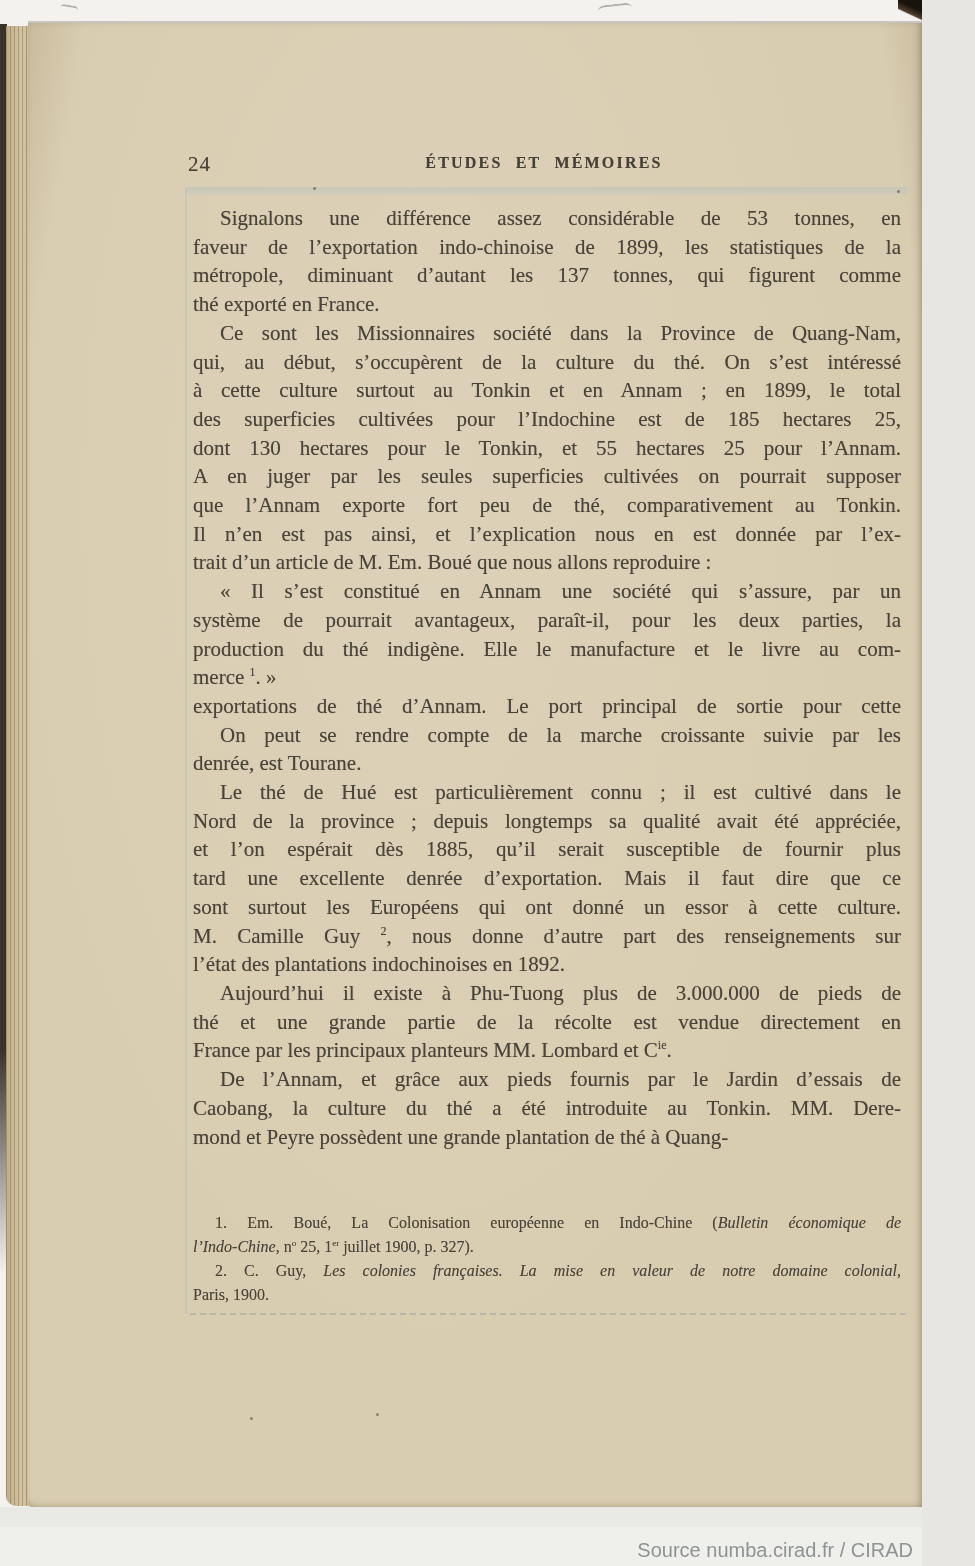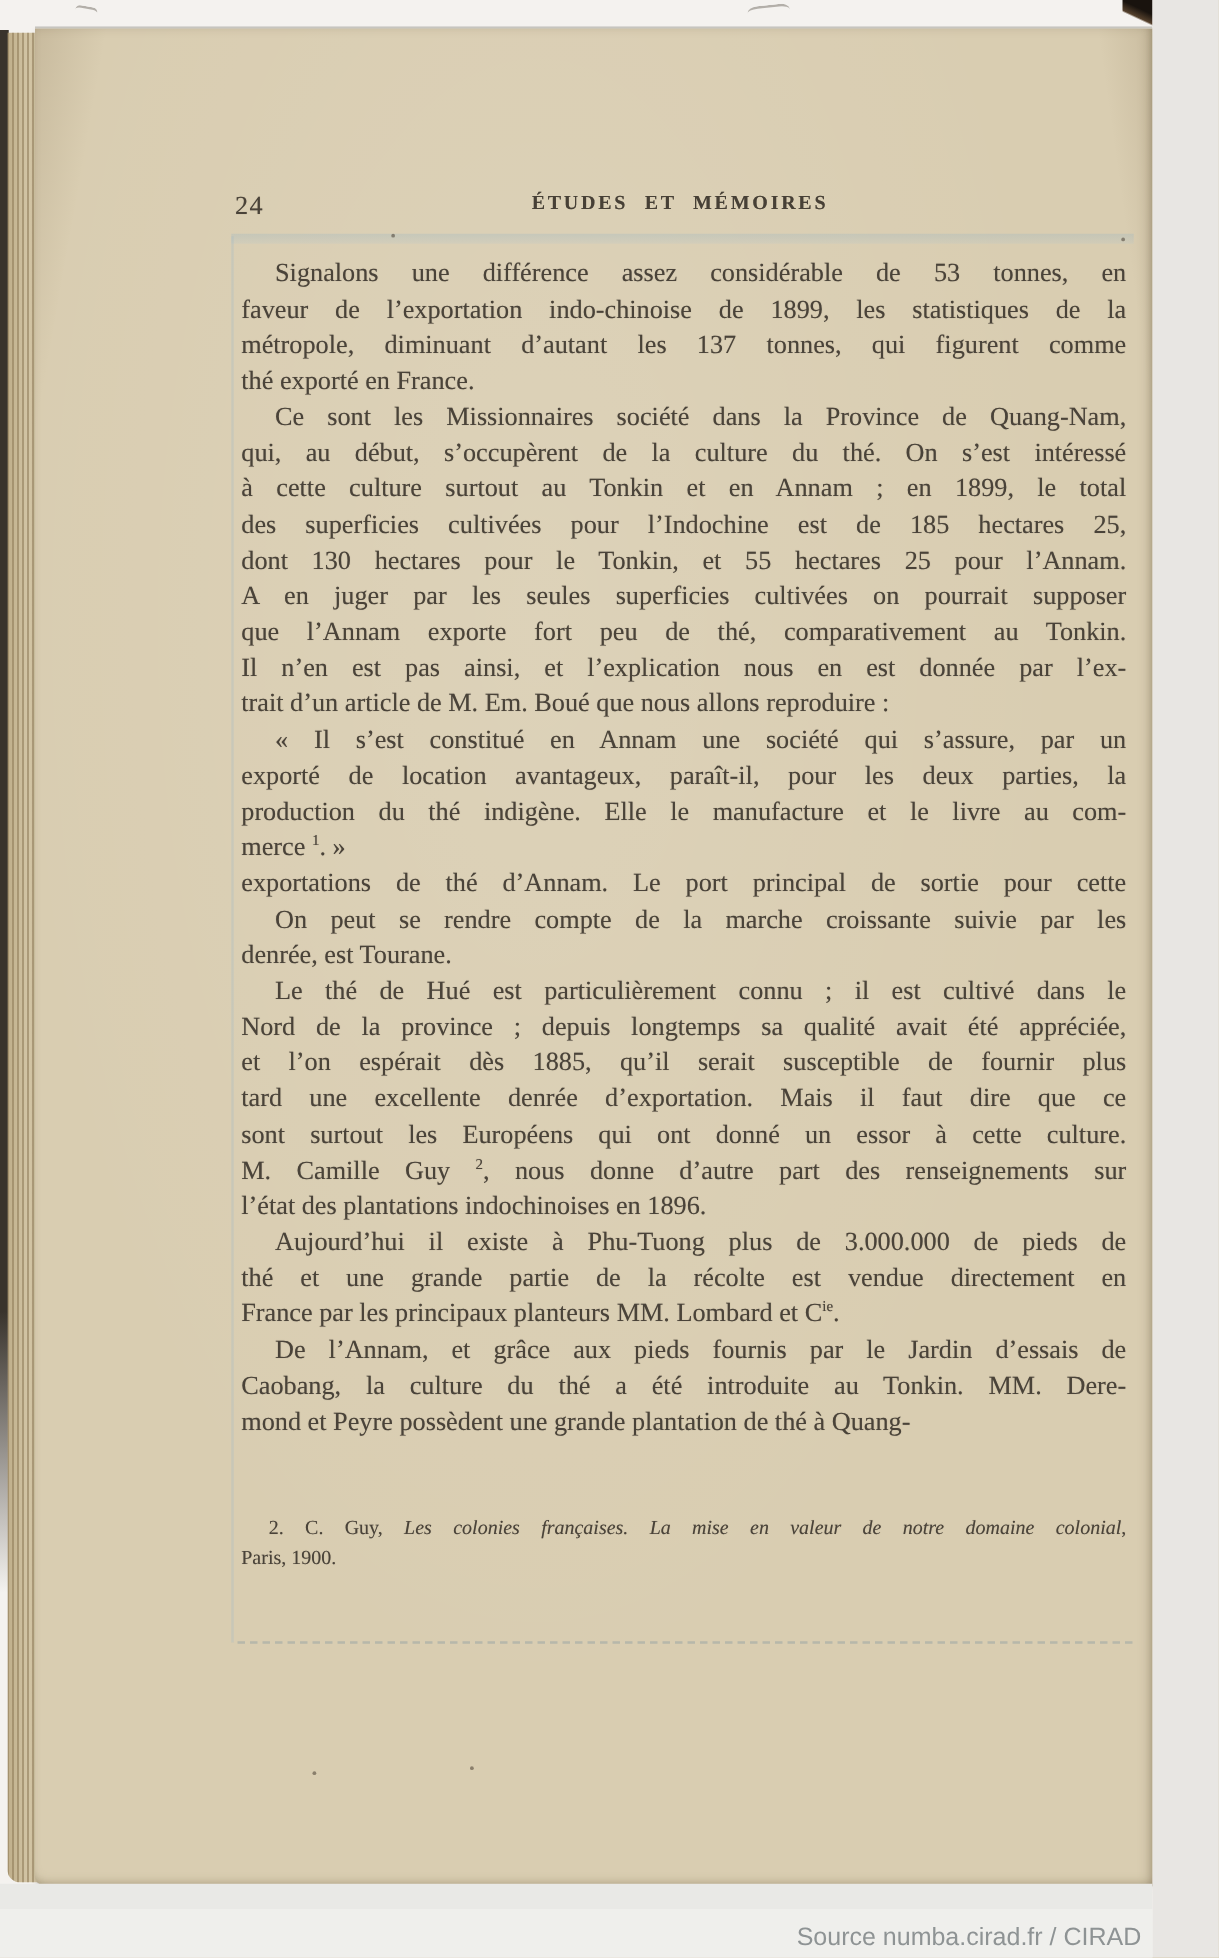--- a/index.html
+++ b/index.html
@@ -158,52 +158,56 @@
         <div class="line"><span>à cette culture surtout au Tonkin et en Annam ; en 1899, le total</span></div>
         <div class="line"><span>des superficies cultivées pour l’Indochine est de 185 hectares 25,</span></div>
         <div class="line"><span>dont 130 hectares pour le Tonkin, et 55 hectares 25 pour l’Annam.</span></div>
         <div class="line"><span>A en juger par les seules superficies cultivées on pourrait supposer</span></div>
         <div class="line"><span>que l’Annam exporte fort peu de thé, comparativement au Tonkin.</span></div>
         <div class="line"><span>Il n’en est pas ainsi, et l’explication nous en est donnée par l’ex-</span></div>
         <div class="line last"><span>trait d’un article de M. Em. Boué que nous allons reproduire :</span></div>
       </div>
       <div>
         <div class="line first"><span>« Il s’est constitué en Annam une société qui s’assure, par un</span></div>
-        <div class="line"><span>exporté de location avantageux, paraît-il, pour les deux parties, la</span></div>
+        <div class="line"><span>système de pourrait avantageux, paraît-il, pour les deux parties, la</span></div>
         <div class="line"><span>production du thé indigène. Elle le manufacture et le livre au com-</span></div>
         <div class="line last"><span>merce </span><sup>1</sup><span>. »</span></div>
       </div>
       <div>
         <div class="line"><span>exportations de thé d’Annam. Le port principal de sortie pour cette</span></div>
         <div class="line first"><span>On peut se rendre compte de la marche croissante suivie par les</span></div>
         <div class="line last"><span>denrée, est Tourane.</span></div>
       </div>
       <div>
         <div class="line first"><span>Le thé de Hué est particulièrement connu ; il est cultivé dans le</span></div>
         <div class="line"><span>Nord de la province ; depuis longtemps sa qualité avait été appréciée,</span></div>
         <div class="line"><span>et l’on espérait dès 1885, qu’il serait susceptible de fournir plus</span></div>
         <div class="line"><span>tard une excellente denrée d’exportation. Mais il faut dire que ce</span></div>
         <div class="line"><span>sont surtout les Européens qui ont donné un essor à cette culture.</span></div>
         <div class="line"><span>M. Camille Guy </span><sup>2</sup><span>, nous donne d’autre part des renseignements sur</span></div>
-        <div class="line last"><span>l’état des plantations indochinoises en 1896.</span></div>
+        <div class="line last"><span>l’état des plantations indochinoises en 1892.</span></div>
       </div>
       <div>
         <div class="line first"><span>Aujourd’hui il existe à Phu-Tuong plus de 3.000.000 de pieds de</span></div>
         <div class="line"><span>thé et une grande partie de la récolte est vendue directement en</span></div>
         <div class="line last"><span>France par les principaux planteurs MM. Lombard et C</span><sup>ie</sup><span>.</span></div>
       </div>
       <div>
         <div class="line first"><span>De l’Annam, et grâce aux pieds fournis par le Jardin d’essais de</span></div>
         <div class="line"><span>Caobang, la culture du thé a été introduite au Tonkin. MM. Dere-</span></div>
         <div class="line last"><span>mond et Peyre possèdent une grande plantation de thé à Quang-</span></div>
       </div>
     </div>
 
   <div class="footnotes">
       <div>
+        <div class="line first"><span>1. Em. Boué, La Colonisation européenne en Indo-Chine (</span><span class="it">Bulletin économique de</span></div>
+        <div class="line last"><span class="it">l’Indo-Chine</span><span>, n</span><sup>o</sup><span> 25, 1</span><sup>er</sup><span> juillet 1900, p. 327).</span></div>
+      </div>
+      <div>
         <div class="line first"><span>2. C. Guy, </span><span class="it">Les colonies françaises. La mise en valeur de notre domaine colonial</span><span>,</span></div>
         <div class="line last"><span>Paris, 1900.</span></div>
       </div>
     </div>
 
   <div class="scan-bottom">
     <span class="watermark">Source numba.cirad.fr / CIRAD</span>
   </div>
 
 </div>

